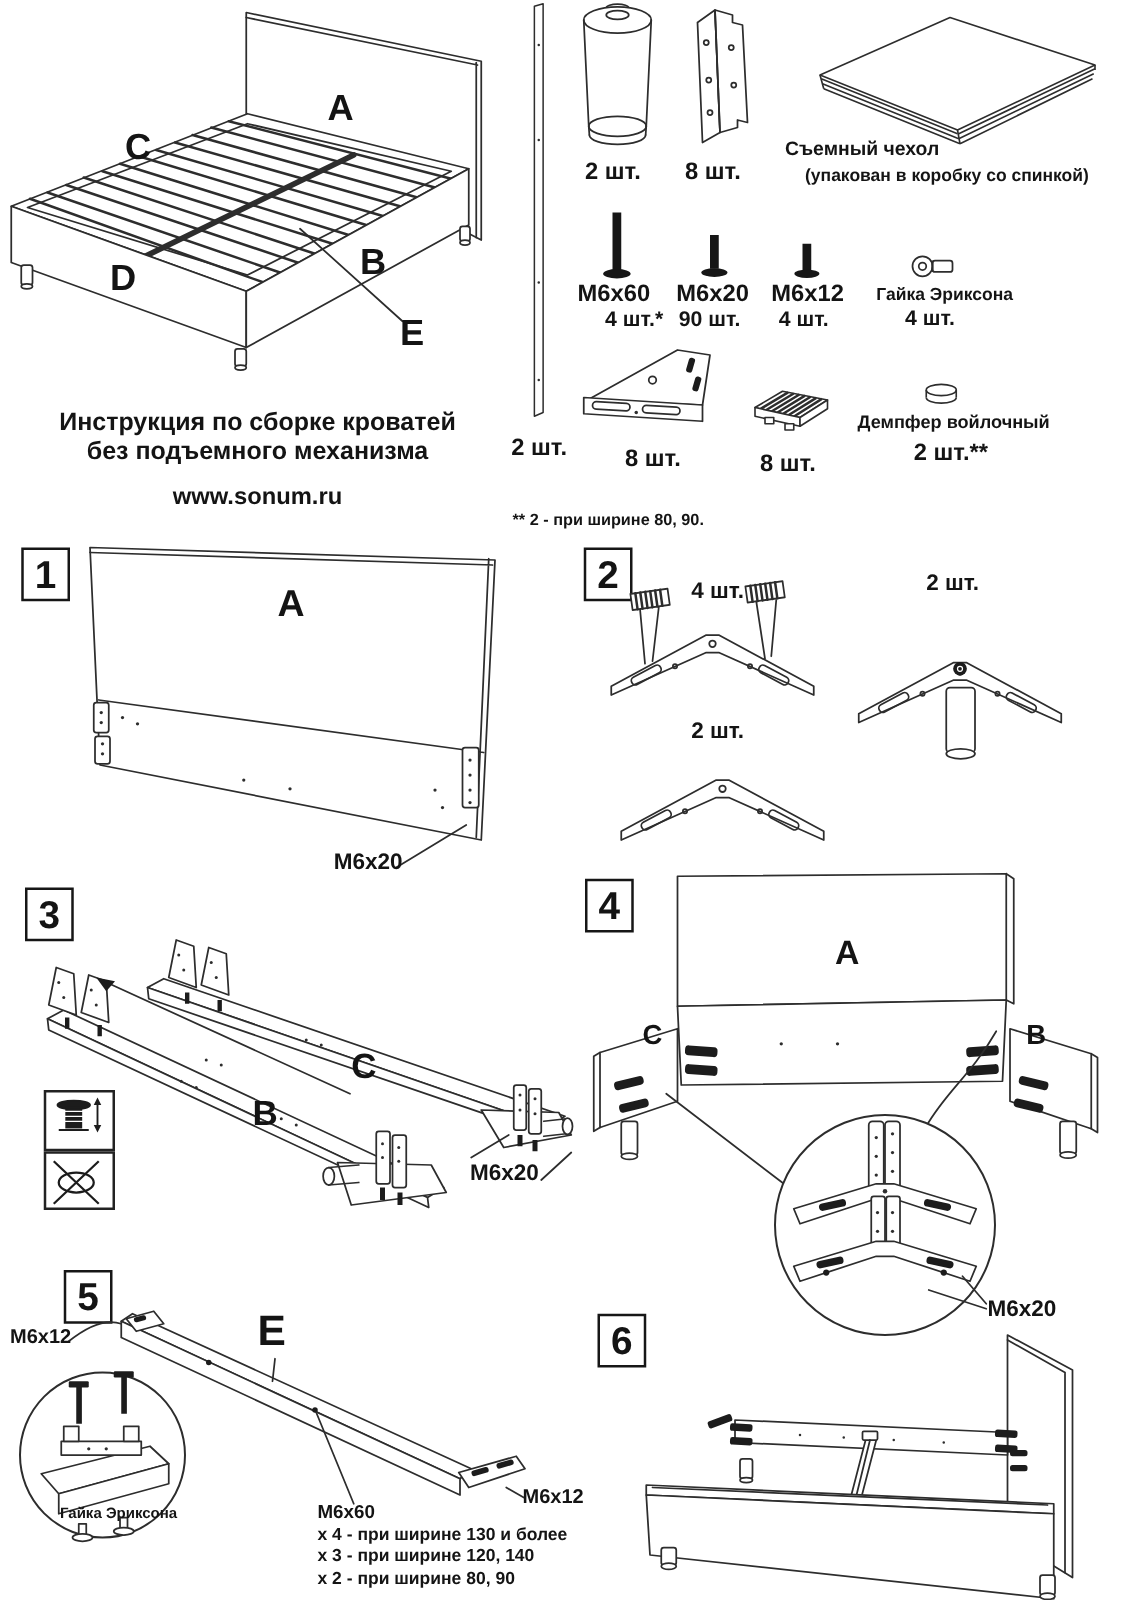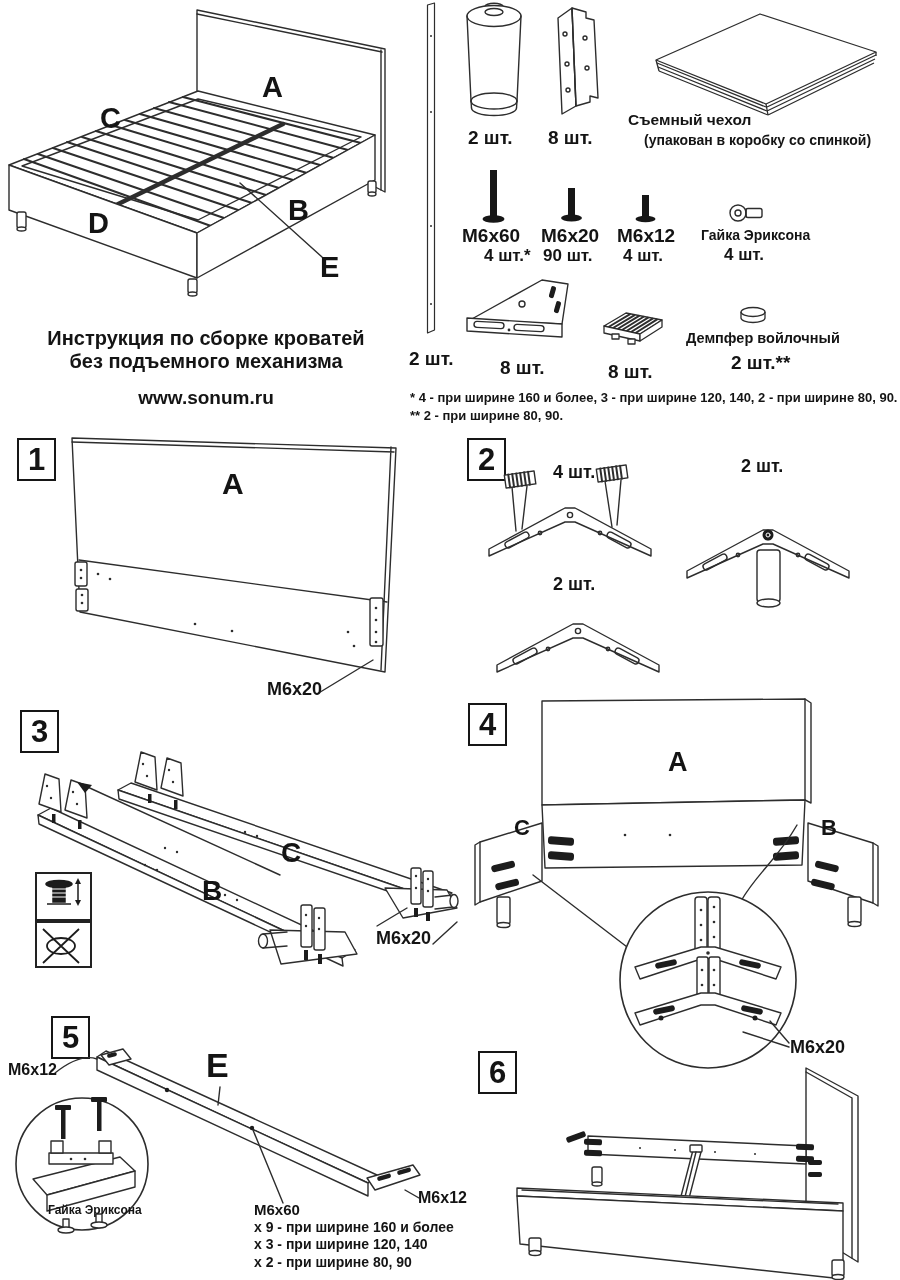--- a/index.html
+++ b/index.html
@@ -142,21 +142,20 @@
   <div class="lbl" style="left:608px;top:362px;font-size:19px">8 шт.</div>
 
   <svg class="d" style="left:740px;top:306px" width="30" height="22" viewBox="0 0 30 22" stroke="#2d2d2d" stroke-width="1.3" fill="none">
     <ellipse cx="13" cy="6" rx="12" ry="4.5" fill="#fff"></ellipse>
     <path d="M1 6 L1 12 M25 6 L25 12"></path>
     <path d="M1 12 A 12 4.5 0 0 0 25 12"></path>
   </svg>
   <div class="lbl" style="left:686px;top:331px;font-size:14.5px">Демпфер войлочный</div>
   <div class="lbl" style="left:731px;top:353px;font-size:19px">2 шт.**</div>
 
-  <div class="lbl" style="left:410px;top:391px;font-size:13px">* 4 - при ширине 160 и более, 3 - при ширине 120, 140, 2 - при ширине 80, 90.</div>
   <div class="lbl" style="left:410px;top:409px;font-size:13px">** 2 - при ширине 80, 90.</div>
 
   <div class="stepbox" style="left:17px;top:438px">1</div>
   <svg class="d" style="left:60px;top:432px" width="345" height="266" viewBox="0 0 345 266" stroke="#2d2d2d" stroke-width="1.4" fill="none" stroke-linejoin="round" stroke-linecap="round">
     <polygon points="12,6 336,16 325,240 20,180" fill="#fff"></polygon>
     <path d="M12 10 L334 20 M331 15 L321 238 M19 128 L327 170"></path>
     <rect x="15" y="130" width="12" height="24" rx="2" fill="#fff"></rect>
     <rect x="16" y="157" width="12" height="22" rx="2" fill="#fff"></rect>
     <rect x="310" y="166" width="13" height="48" rx="2" fill="#fff"></rect>
     <g fill="#2d2d2d" stroke="none">
@@ -418,21 +417,21 @@
     <ellipse cx="61" cy="195" rx="8" ry="3" fill="#fff"></ellipse>
     <rect x="91" y="179" width="6" height="9" fill="#fff"></rect>
     <ellipse cx="94" cy="190" rx="8" ry="3" fill="#fff"></ellipse>
   </svg>
   <div class="lbl" style="left:206px;top:1048px;font-size:34px">E</div>
   <div class="lbl" style="left:8px;top:1062px;font-size:16px">M6x12</div>
   <div class="lbl" style="left:418px;top:1190px;font-size:16px">M6x12</div>
   <div class="lbl" style="left:48px;top:1204px;font-size:12px">Гайка Эриксона</div>
   <div class="lbl" style="left:254px;top:1201px">
     <div class="noteline" style="font-size:15px">M6x60</div>
-    <div class="noteline">x 9 - при ширине 160 и более</div>
+    <div class="noteline">x 4 - при ширине 130 и более</div>
     <div class="noteline">x 3 - при ширине 120, 140</div>
     <div class="noteline">x 2 - при ширине 80, 90</div>
   </div>
 
   <div class="stepbox" style="left:478px;top:1051px">6</div>
   <svg class="d" style="left:500px;top:1060px" width="395" height="220" viewBox="0 0 395 220" stroke="#2d2d2d" stroke-width="1.4" fill="none" stroke-linejoin="round" stroke-linecap="round">
 
     <polygon points="306,8 358,36 358,202 306,170" fill="#fff"></polygon>
     <path d="M306 12 L352 38 M352 38 L352 198"></path>
 

